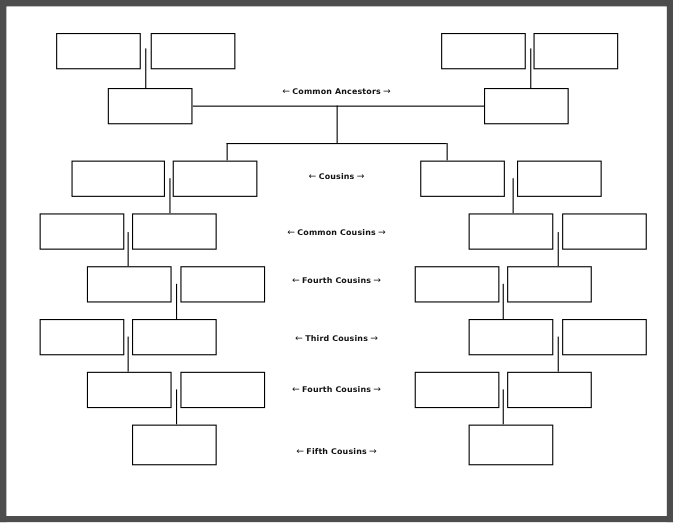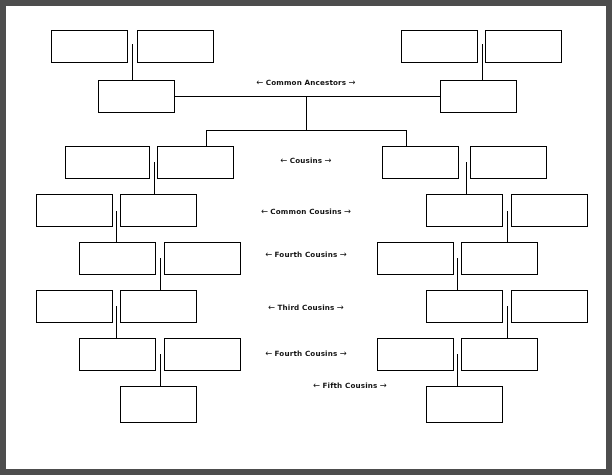--- a/index.html
+++ b/index.html
@@ -128,16 +128,16 @@
       <div class="box" style="left: 371px; top: 332px; width: 77px; height: 33px;"></div>
       <div class="box" style="left: 455px; top: 332px; width: 77px; height: 33px;"></div>
       <div class="box" style="left: 114px; top: 380px; width: 77px; height: 37px;"></div>
       <div class="box" style="left: 420px; top: 380px; width: 77px; height: 37px;"></div>
       <div class="tier-label" style="left: 300px; top: 71px;"><span class="arrow">←</span><span class="ltxt">Common Ancestors</span><span class="arrow">→</span></div>
       <div class="tier-label" style="left: 300px; top: 149px;"><span class="arrow">←</span><span class="ltxt">Cousins</span><span class="arrow">→</span></div>
       <div class="tier-label" style="left: 300px; top: 200px;"><span class="arrow">←</span><span class="ltxt">Common Cousins</span><span class="arrow">→</span></div>
       <div class="tier-label" style="left: 300px; top: 243px;"><span class="arrow">←</span><span class="ltxt">Fourth Cousins</span><span class="arrow">→</span></div>
       <div class="tier-label" style="left: 300px; top: 296px;"><span class="arrow">←</span><span class="ltxt">Third Cousins</span><span class="arrow">→</span></div>
       <div class="tier-label" style="left: 300px; top: 342px;"><span class="arrow">←</span><span class="ltxt">Fourth Cousins</span><span class="arrow">→</span></div>
-      <div class="tier-label" style="left: 300px; top: 374px; margin-left: 44px;"><span class="arrow">←</span><span class="ltxt">Fifth Cousins</span><span class="arrow">→</span></div>
+      <div class="tier-label" style="left: 300px; top: 399px;"><span class="arrow">←</span><span class="ltxt">Fifth Cousins</span><span class="arrow">→</span></div>
     </div>
 
 </div>
 
 </body></html>

